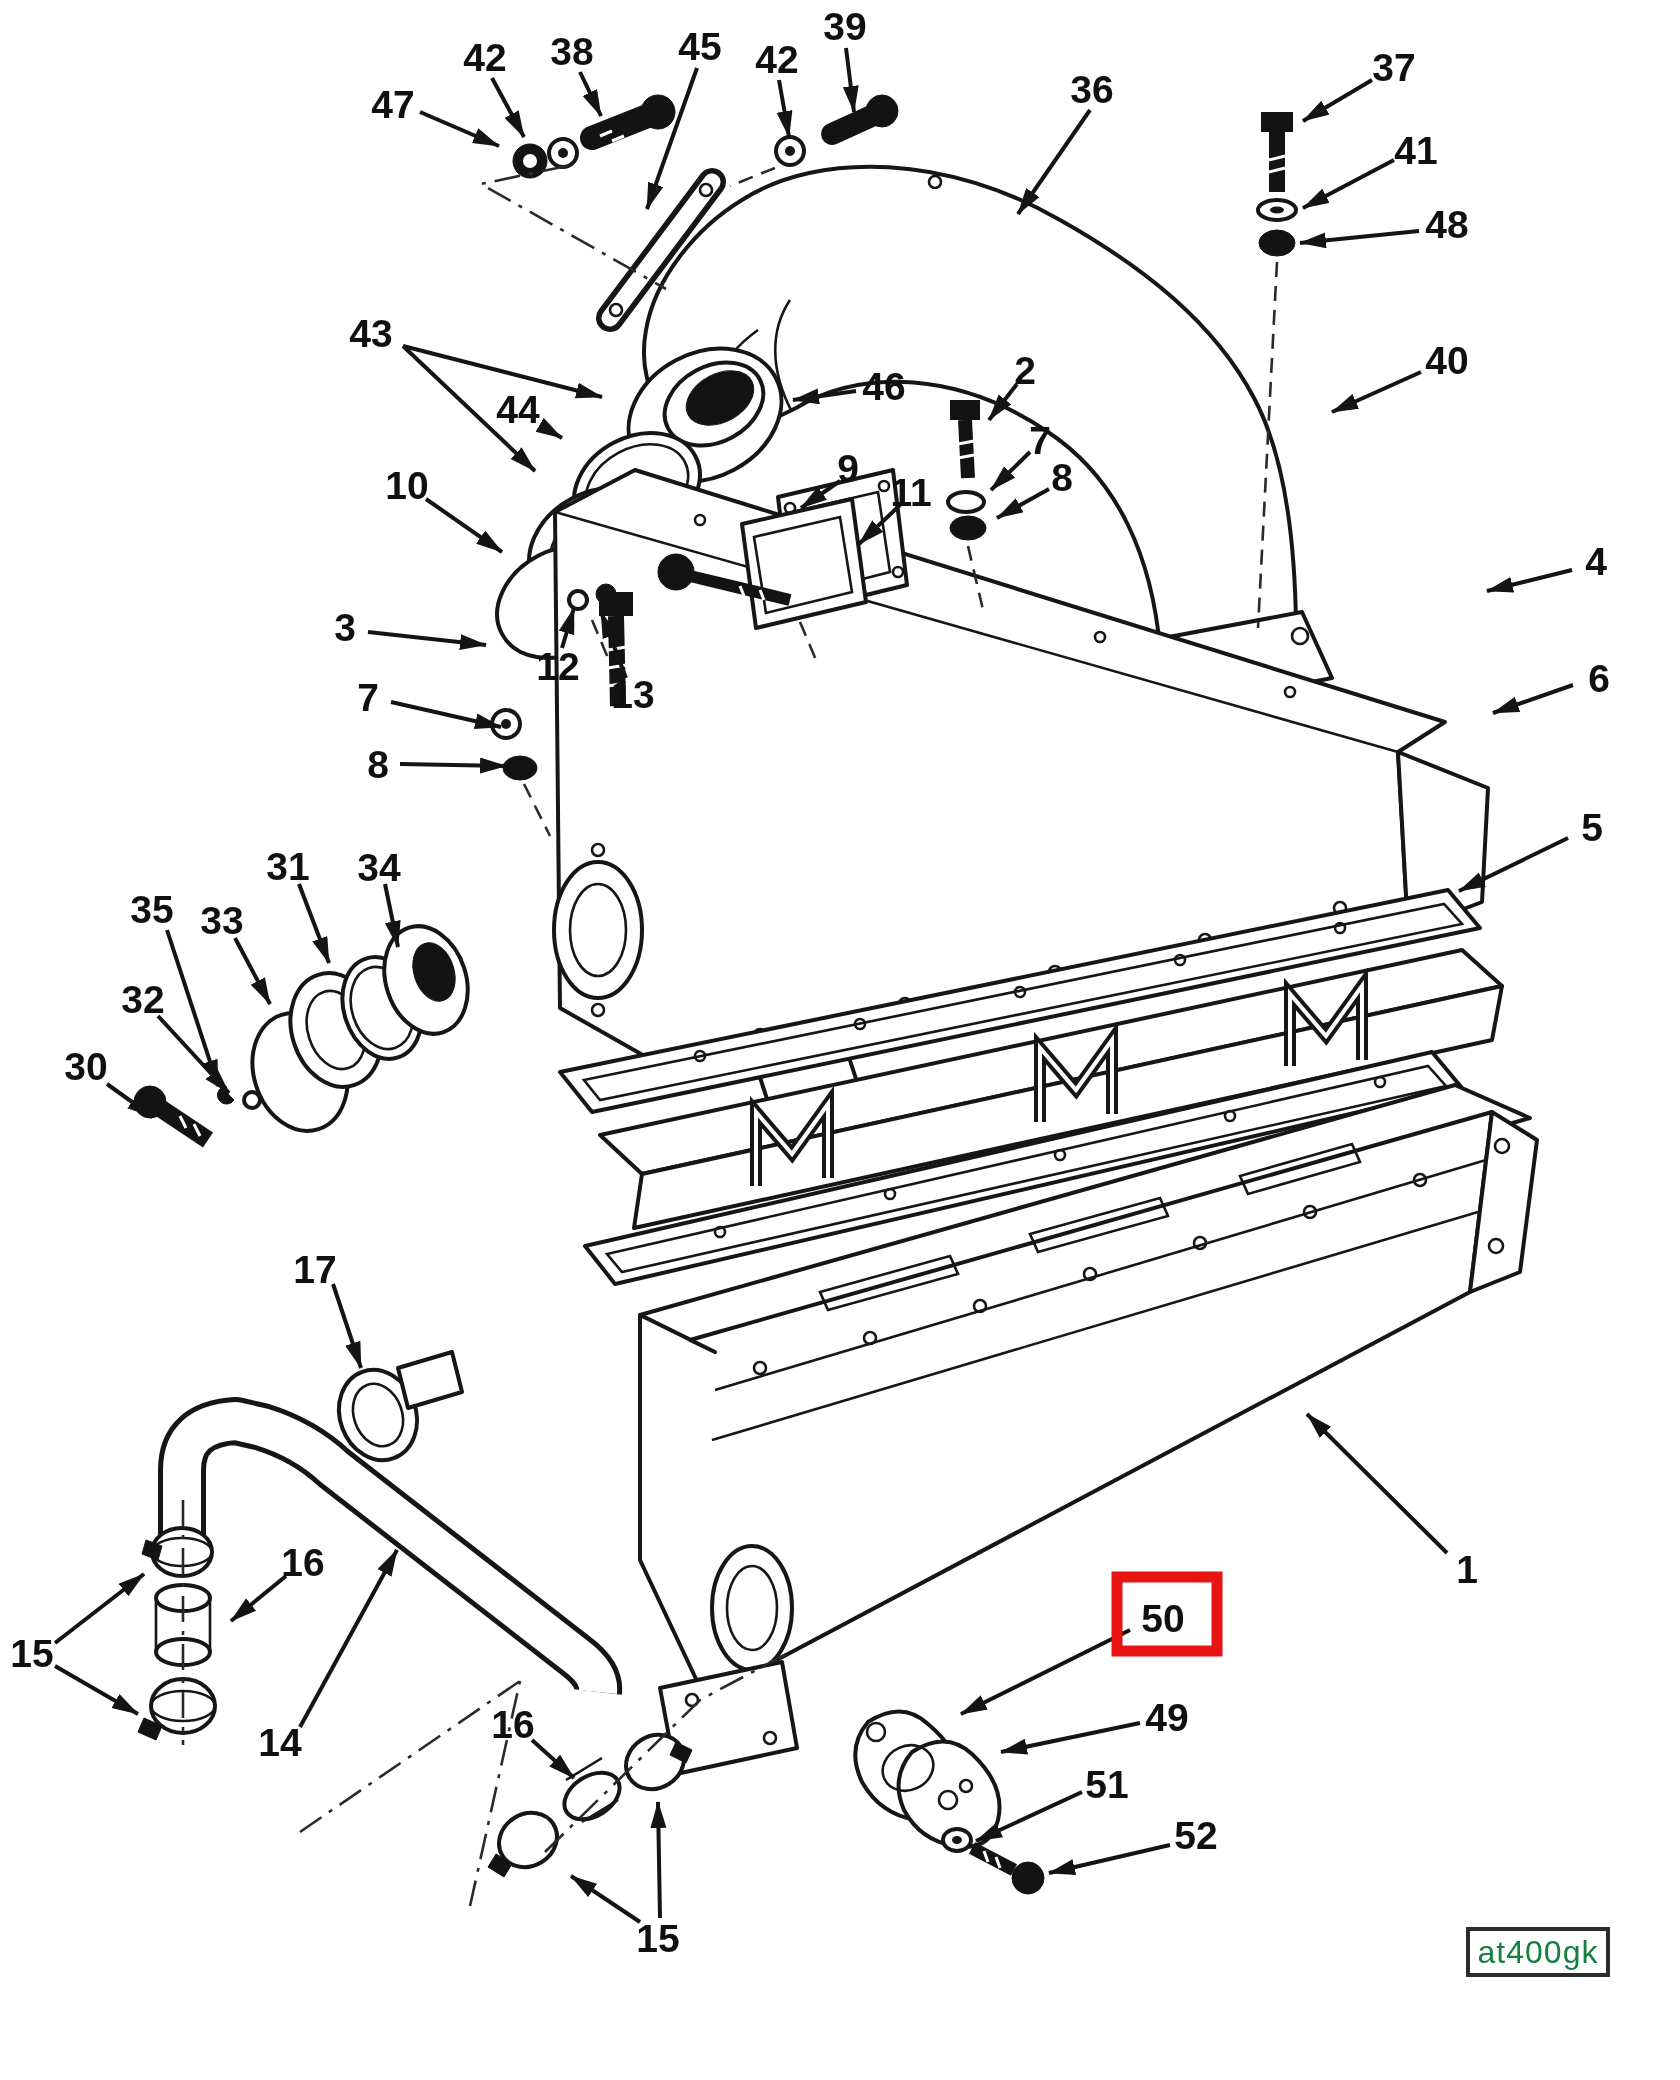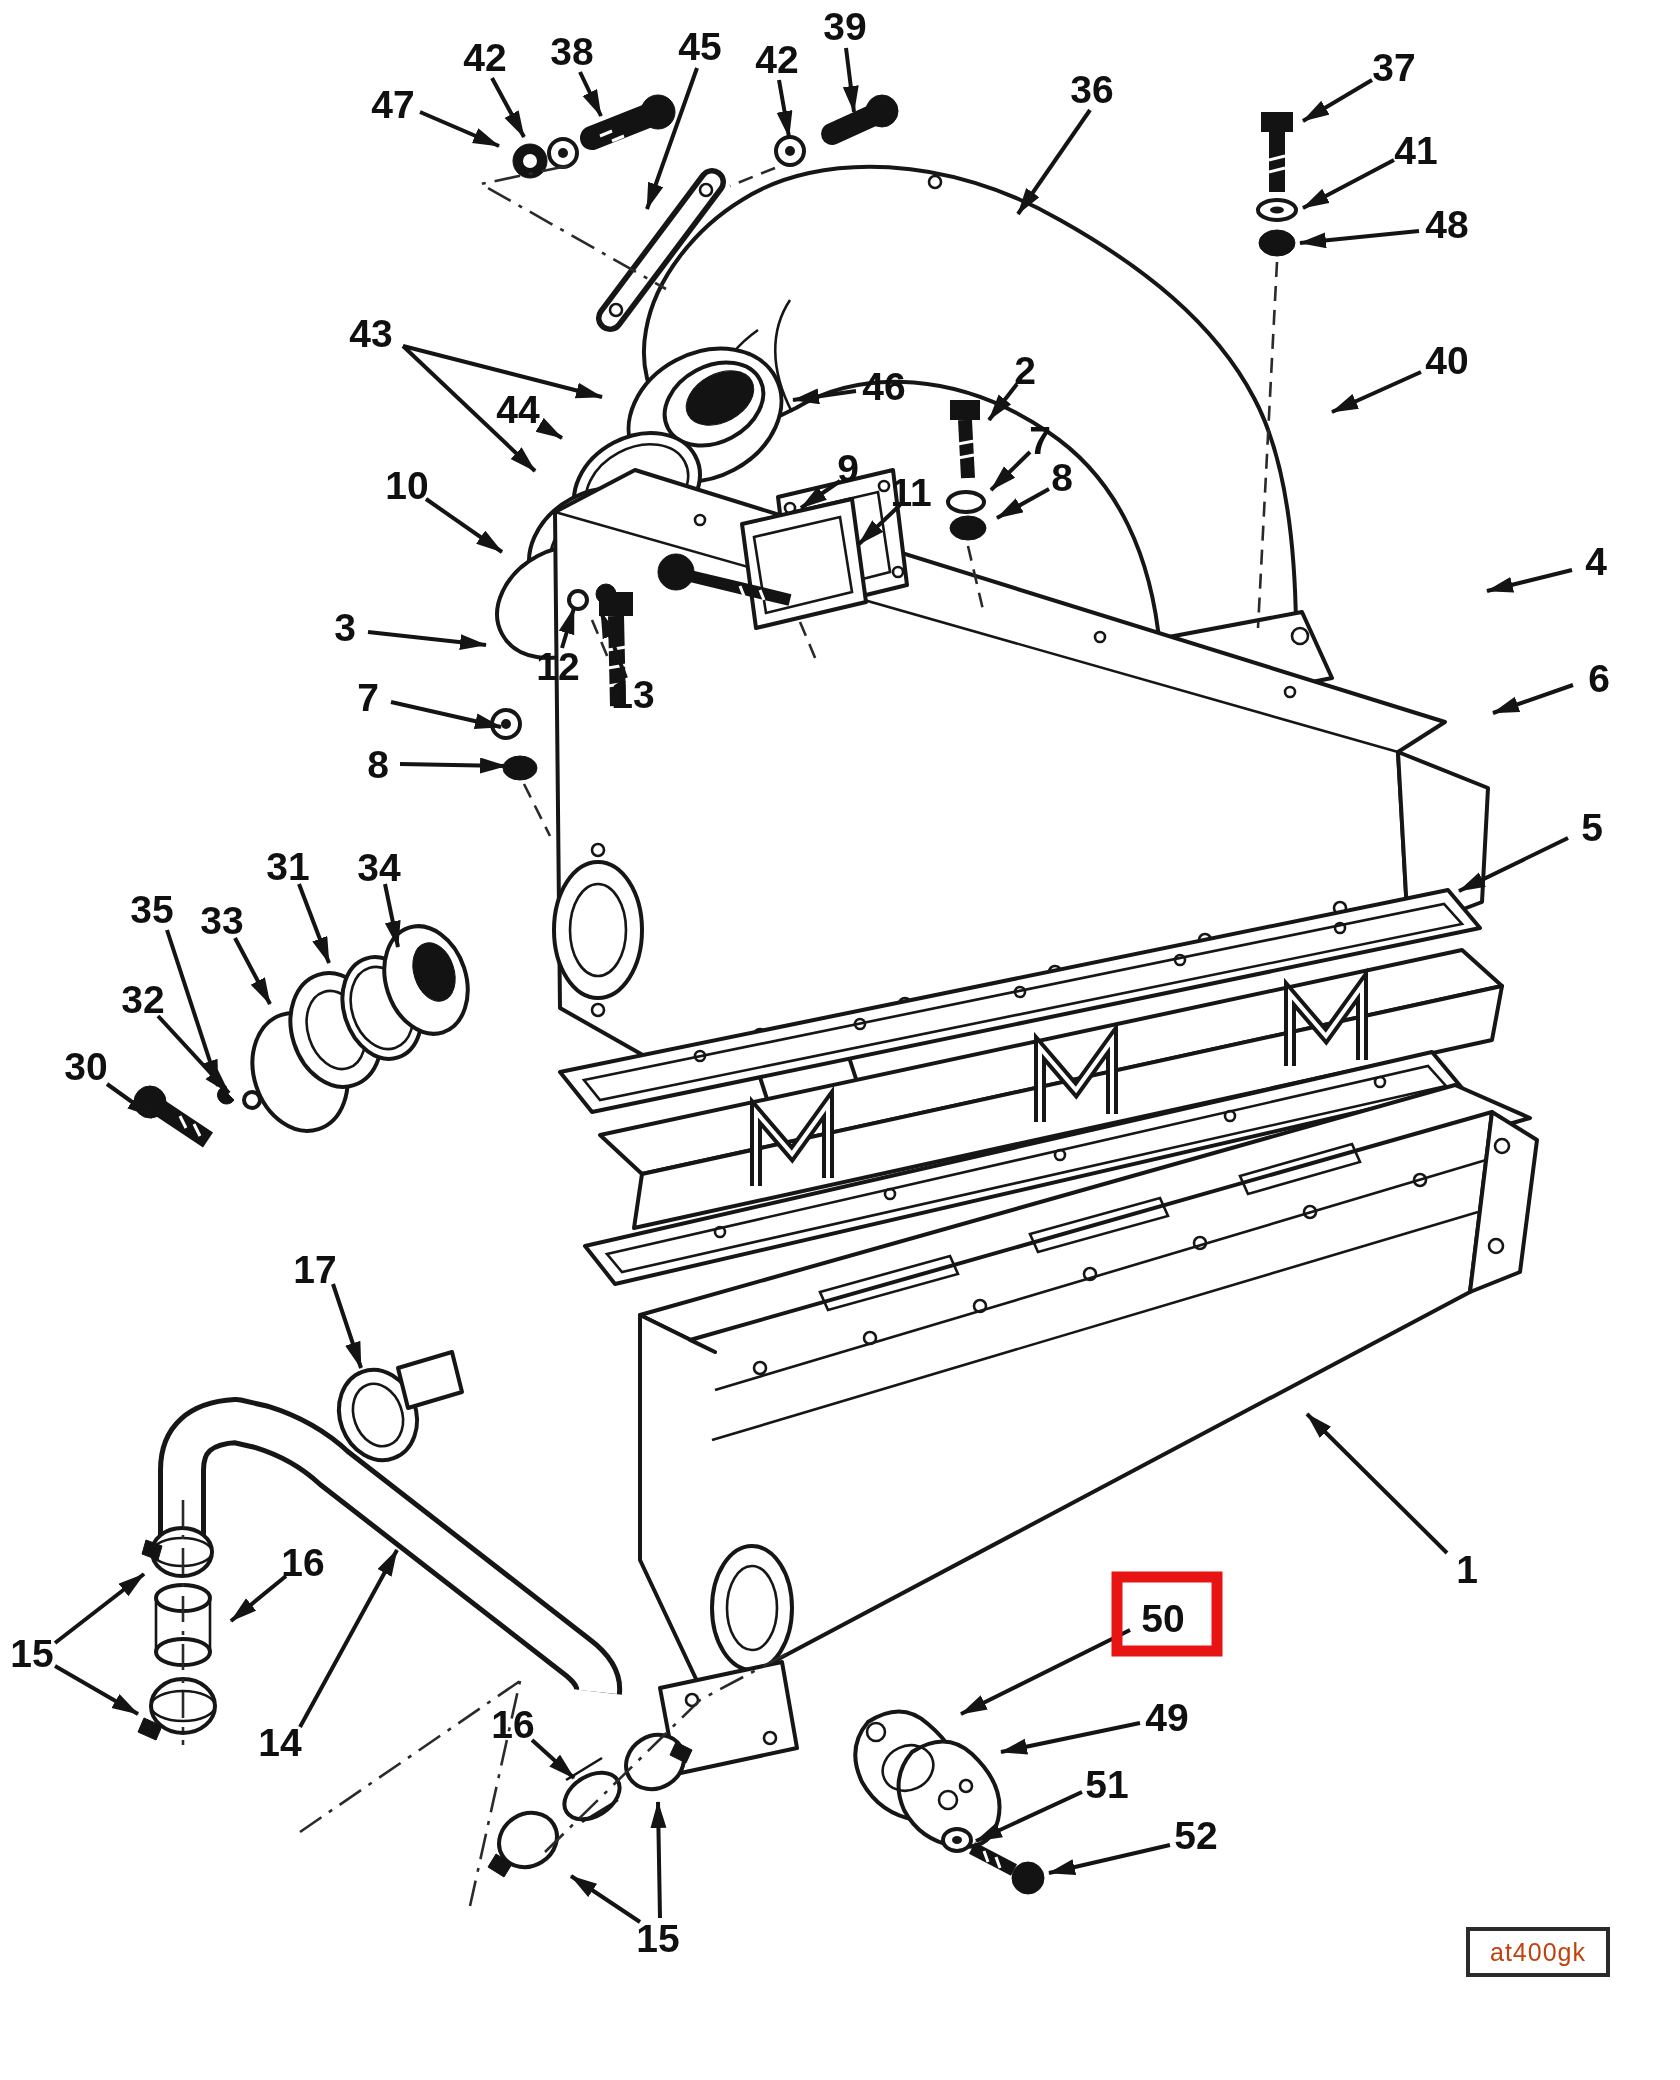--- a/index.html
+++ b/index.html
@@ -8,21 +8,21 @@
   .stage svg{position:absolute;left:0;top:0;}
   .part{fill:#ffffff;stroke:#161616;stroke-width:4;stroke-linejoin:round;}
   .thin{fill:none;stroke:#161616;stroke-width:2.6;}
   .solid{fill:#131313;stroke:#131313;stroke-width:1;}
   .dash{fill:none;stroke:#2a2a2a;stroke-width:2.6;stroke-dasharray:15 9;}
   .dashdot{fill:none;stroke:#2a2a2a;stroke-width:2.6;stroke-dasharray:26 9 4 9;}
   .leader{stroke:#141414;stroke-width:4;}
   .callout-num{font-family:"Liberation Sans",sans-serif;font-weight:bold;font-size:39px;fill:#101010;}
   .plate{position:absolute;left:1466px;top:1927px;width:136px;height:42px;
          border:4px solid #2b2b2b;display:flex;align-items:center;justify-content:center;
-         font-size:25px;color:#c2410c;letter-spacing:1px;background:#fff;}
+         font-size:32px;color:#15803d;letter-spacing:1px;background:#fff;}
 </style>
 </head>
 <body>
 
 <div class="stage">
 <svg width="1680" height="2080" viewBox="0 0 1680 2080">
   <defs>
     <marker id="arrowhead" markerUnits="userSpaceOnUse" markerWidth="32" markerHeight="20" refX="26" refY="8" orient="auto">
       <path d="M0,0 L27,8 L0,16 Z" fill="#141414"></path>
     </marker>

